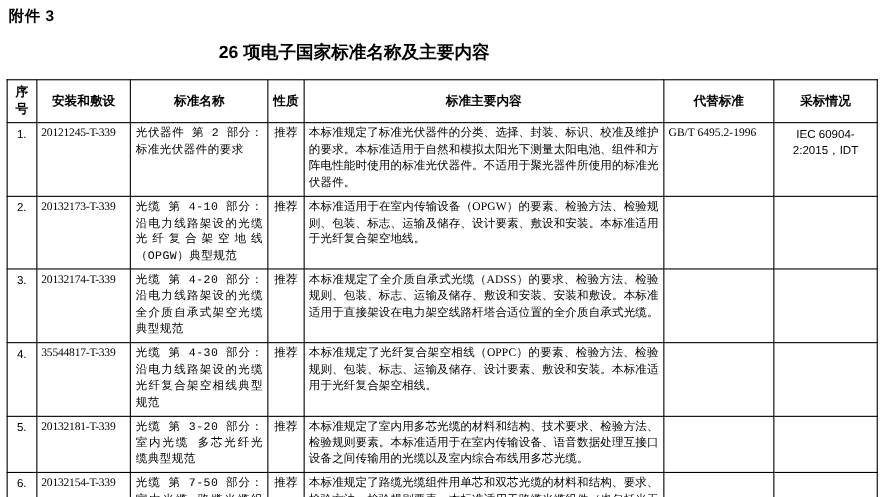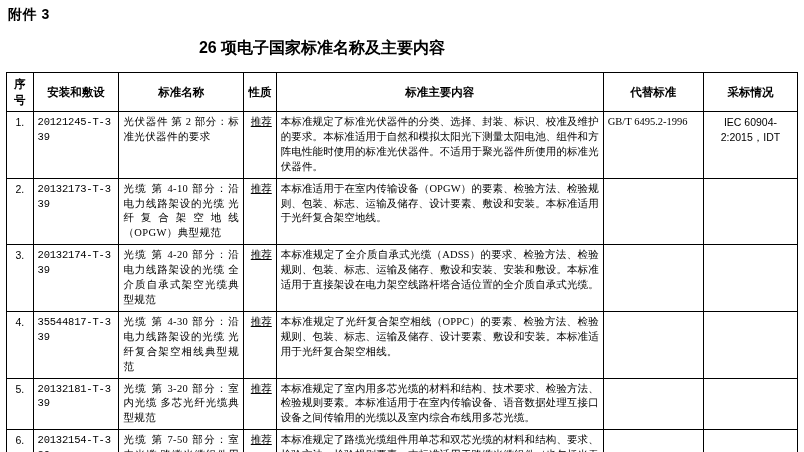--- a/index.html
+++ b/index.html
@@ -74,36 +74,36 @@
   .col-adopt { width: 92px; }
 
   td.c-seq {
     text-align: center;
     vertical-align: top;
     font-family: "Liberation Sans", "DejaVu Sans", sans-serif;
     font-size: 11px;
     padding-top: 4px;
   }
   td.c-plan {
-    font-family: Liberation Mono, monospace;
+    font-family: Liberation Serif, serif;
     font-size: 10.5px;
     letter-spacing: -0.2px;
     word-break: break-all;
   }
   td.c-name {
     font-size: 10.5px;
     text-align: justify;
     letter-spacing: 0.4px;
+    font-family: Liberation Mono, monospace;
   }
   td.c-prop {
-    text-align: right;
+    text-align: center;
     font-size: 10.5px;
     line-height: 1.35;
     letter-spacing: 0;
-    text-decoration: underline;
   }
   td.c-content {
     font-size: 10.5px;
     text-align: justify;
     letter-spacing: 0.1px;
   }
   td.c-replace {
     font-family: Liberation Serif, serif;
     font-size: 10.5px;
   }

